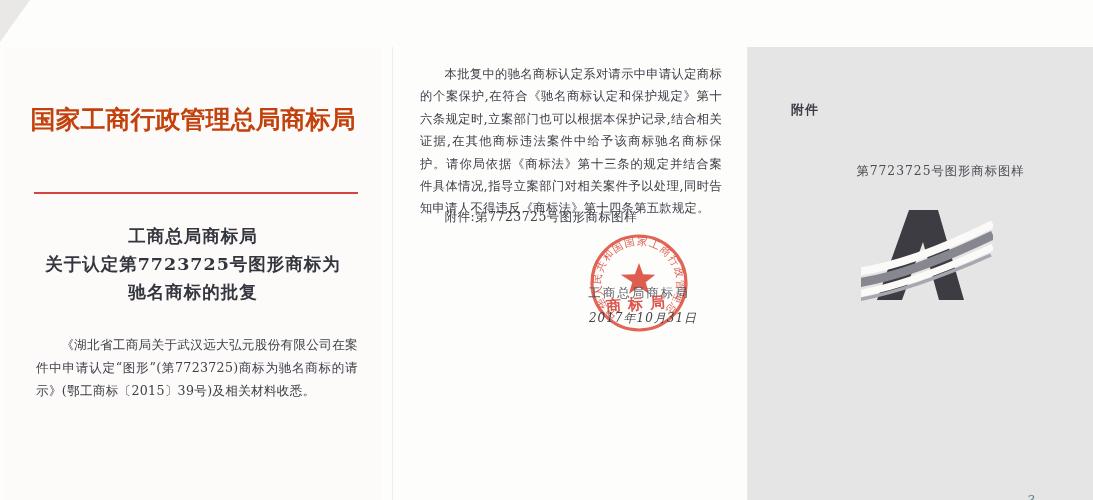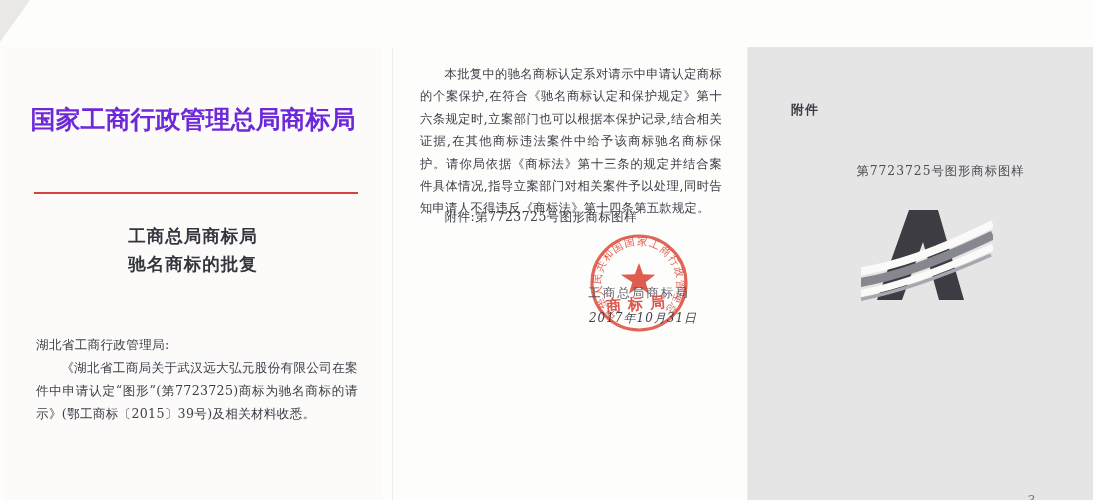--- a/index.html
+++ b/index.html
@@ -19,21 +19,21 @@
 
   .corner-fold {
     position:absolute; top:0; left:0; width:0; height:0;
     border-left:30px solid #d9d7d4; border-bottom:42px solid transparent;
     opacity:.55;
   }
 
   .agency-title {
     position:absolute; top:56px; left:0; right:0;
     text-align:center; font-size:25px; font-weight:700;
-    letter-spacing:0px; color:#6d28d9;
+    letter-spacing:0px; color:#c2410c;
   }
   .doc-number {
     position:absolute; top:119px; left:0; right:0;
     text-align:center; font-size:13px; color:#645a5a; letter-spacing:1px;
   }
   .red-rule {
     position:absolute; top:145px; left:30px; width:324px; height:2px;
     background:#d84340;
   }
   .doc-title {
@@ -93,24 +93,24 @@
 
 <div class="stage">
 
   <div class="corner-fold"></div>
 
   <div class="page page1">
     <div class="agency-title">国家工商行政管理总局商标局</div>
     <div class="red-rule"></div>
     <div class="doc-title">
       <div>工商总局商标局</div>
+      <div>关于认定第7723725号图形商标为</div>
       <div>驰名商标的批复</div>
     </div>
     <div class="body-text p1-body">
-      <div>湖北省工商行政管理局:</div>
       <div class="indent">《湖北省工商局关于武汉远大弘元股份有限公司在案件中申请认定“图形”(第7723725)商标为驰名商标的请示》(鄂工商标〔2015〕39号)及相关材料收悉。</div>
     </div>
     <div class="page-number pn1">— 1 —</div>
   </div>
 
   <div class="page page2">
     <div class="body-text p2-body indent">本批复中的驰名商标认定系对请示中申请认定商标的个案保护,在符合《驰名商标认定和保护规定》第十六条规定时,立案部门也可以根据本保护记录,结合相关证据,在其他商标违法案件中给予该商标驰名商标保护。请你局依据《商标法》第十三条的规定并结合案件具体情况,指导立案部门对相关案件予以处理,同时告知申请人不得违反《商标法》第十四条第五款规定。</div>
     <div class="attachment-line">附件:第7723725号图形商标图样</div>
 
     <div class="seal">

